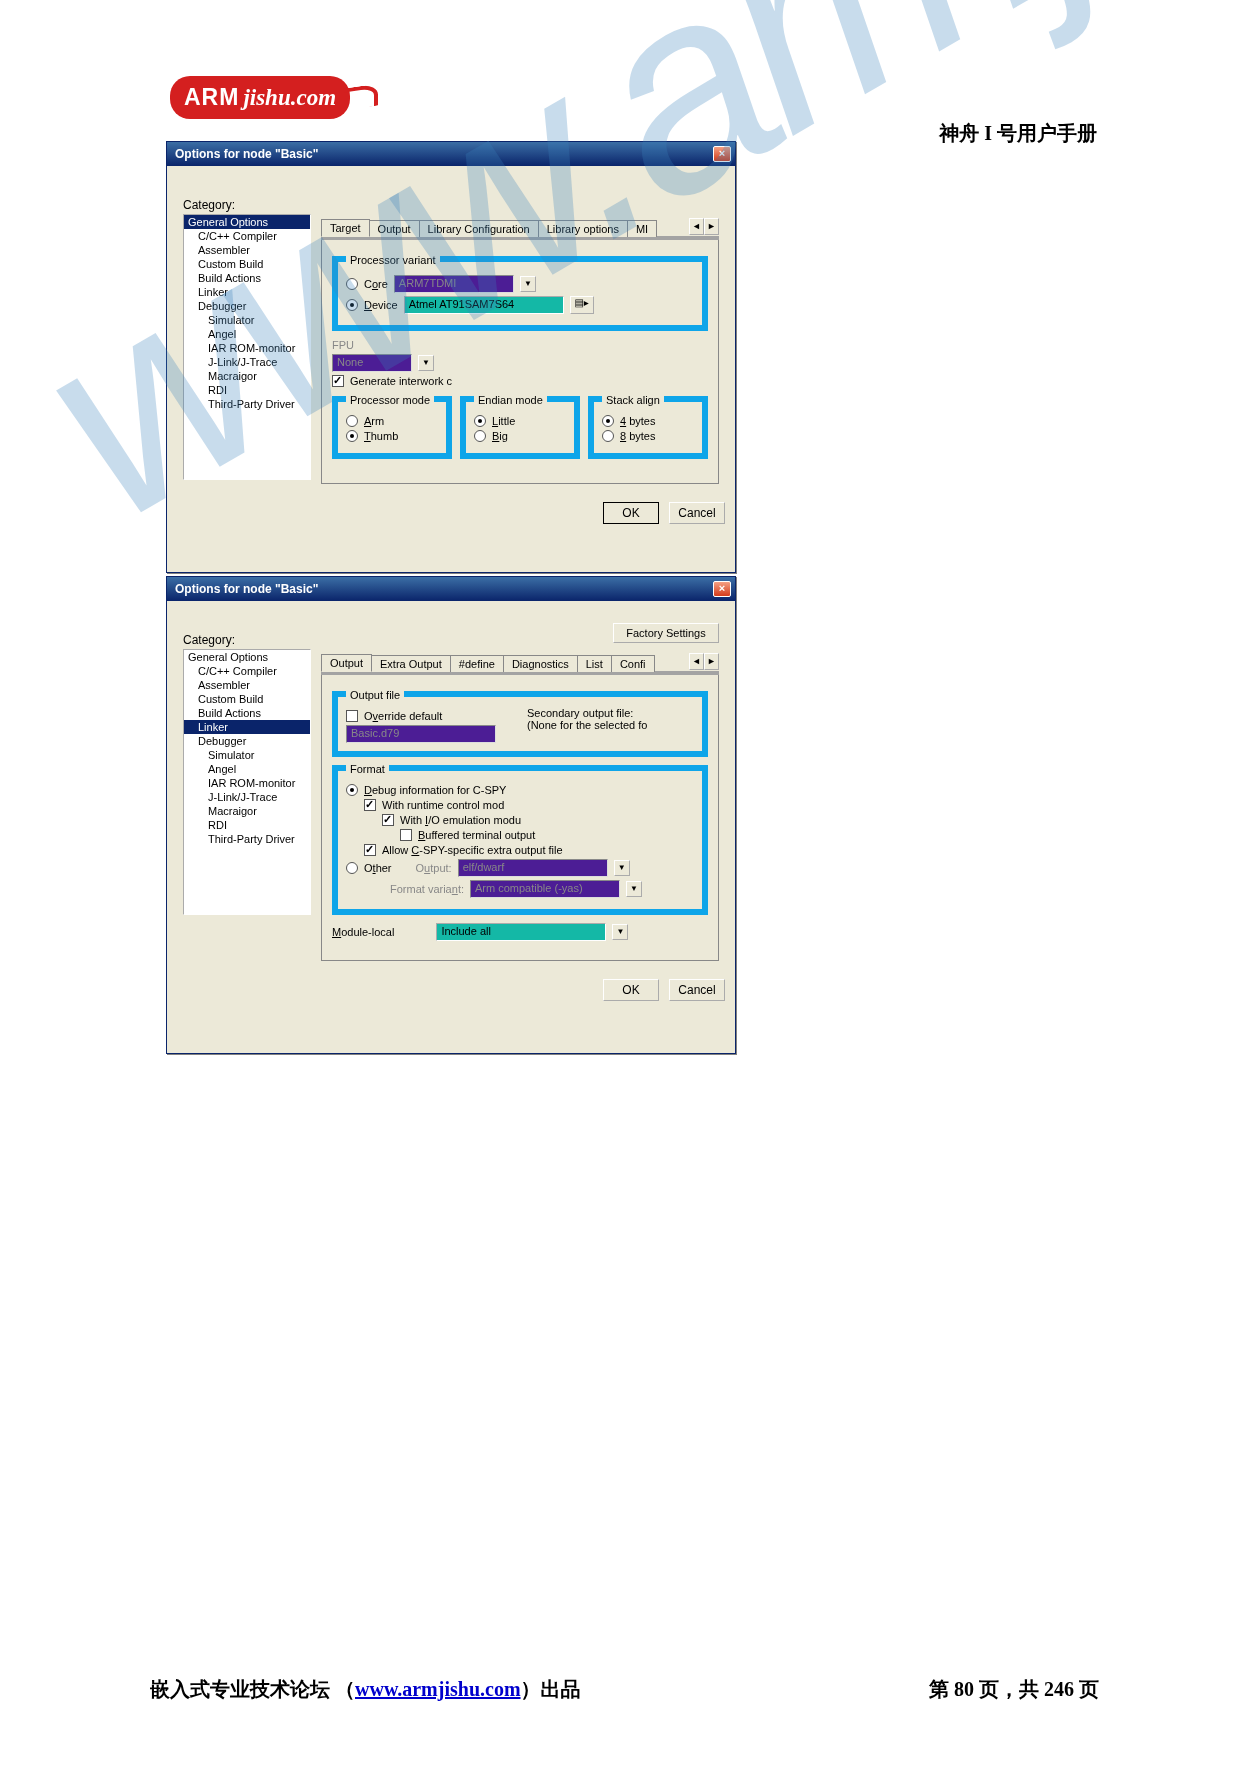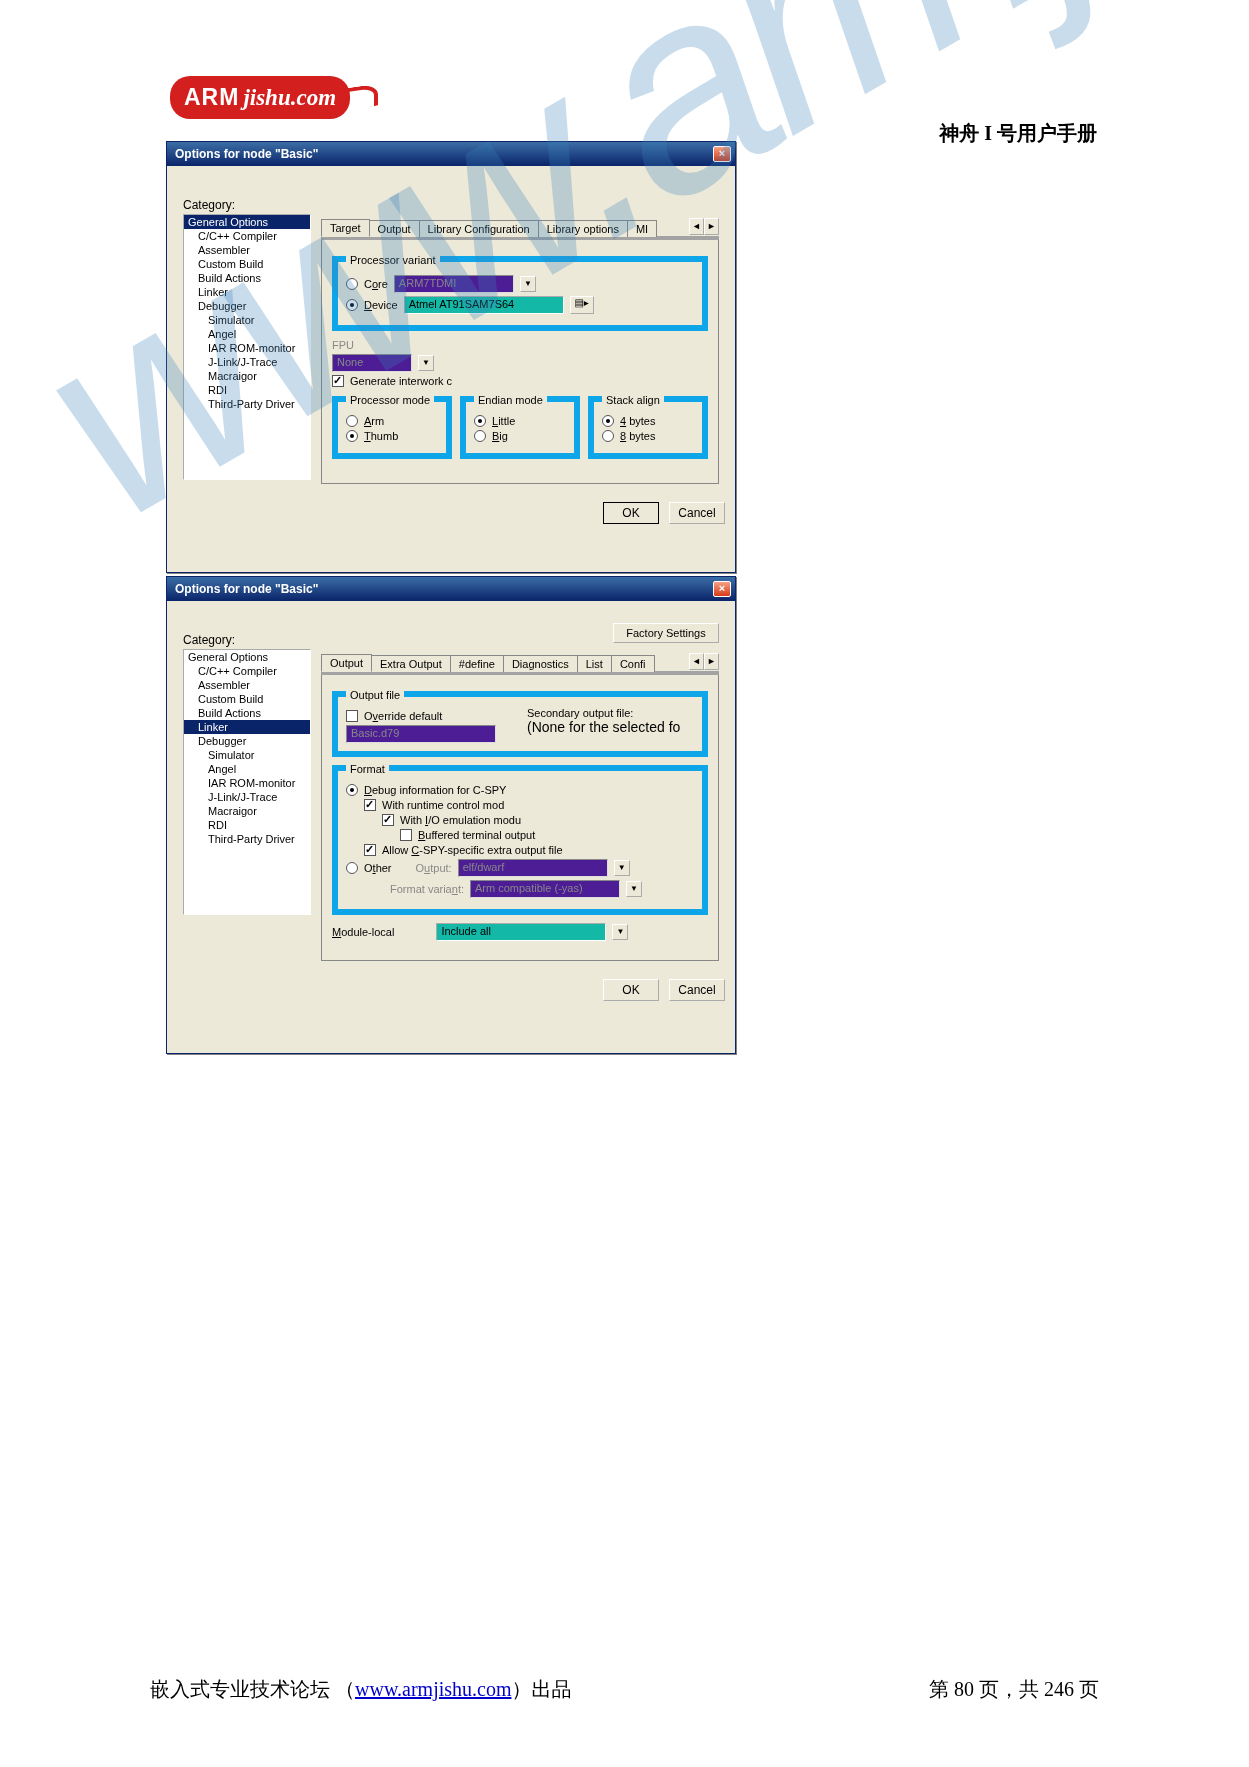--- a/index.html
+++ b/index.html
@@ -196,21 +196,21 @@
   
   .footer {
     position: absolute;
     bottom: 64px;
     left: 150px;
     right: 150px;
     display: flex;
     justify-content: space-between;
     font-family: SimSun, serif;
     font-size: 20px;
-    font-weight: normal;
+    font-weight: bold;
   }
   .footer a { color: #0000cc; text-decoration: underline; }
 </style>
 </head>
 <body>
 
 <div class="page">
 
   <div class="logo">
     <div class="logo-red">
@@ -375,21 +375,21 @@
               <div style="display:flex;gap:14px;">
                 <div style="flex:1">
                   <div class="row">
                       <span class="check"></span>
                       <span>O<span class="under">v</span>erride default</span>
                     </div>
                   <span class="txt-input disabled" style="width:150px">Basic.d79</span>
                 </div>
                 <div style="flex:1">
                   <div style="font-size:11px">Secondary output file:</div>
-                  <div style="font-size:14px">(None for the selected fo</div>
+                  <div style="font-size:11px">(None for the selected fo</div>
                 </div>
               </div>
             </div>
             <div class="group">
               <span class="legend">Format</span>
               <div class="row">
                   <span class="radio checked"></span>
                   <span><span class="under">D</span>ebug information for C-SPY</span>
                 </div>
               <div class="row" style="margin-left:18px">

